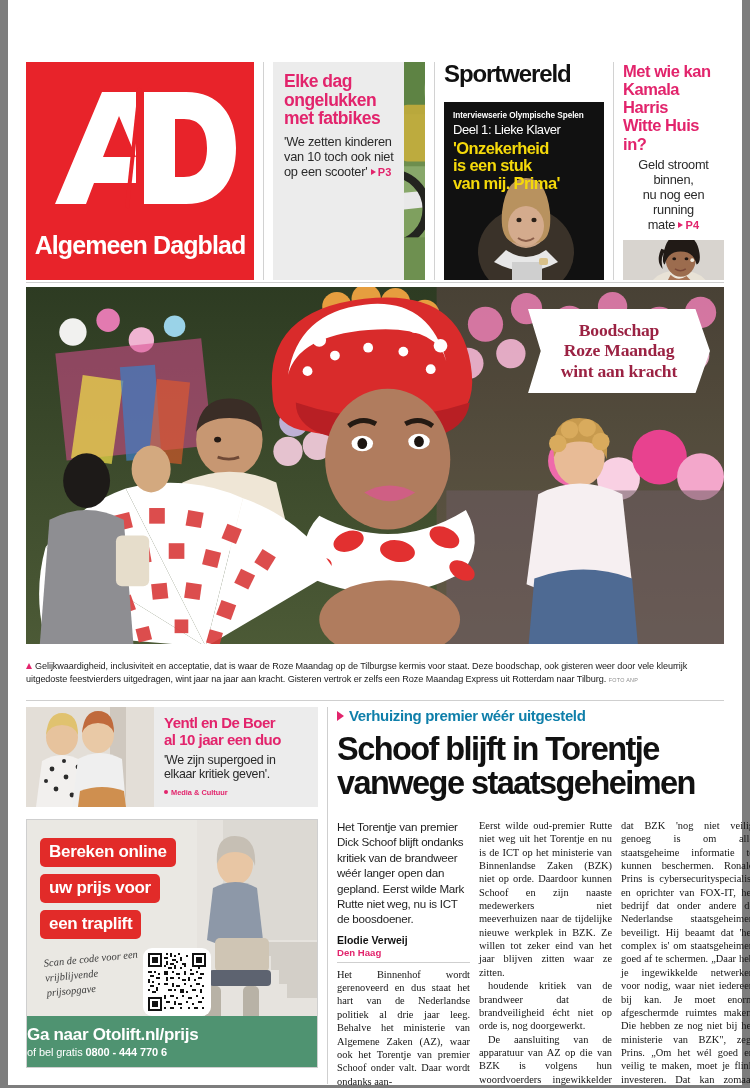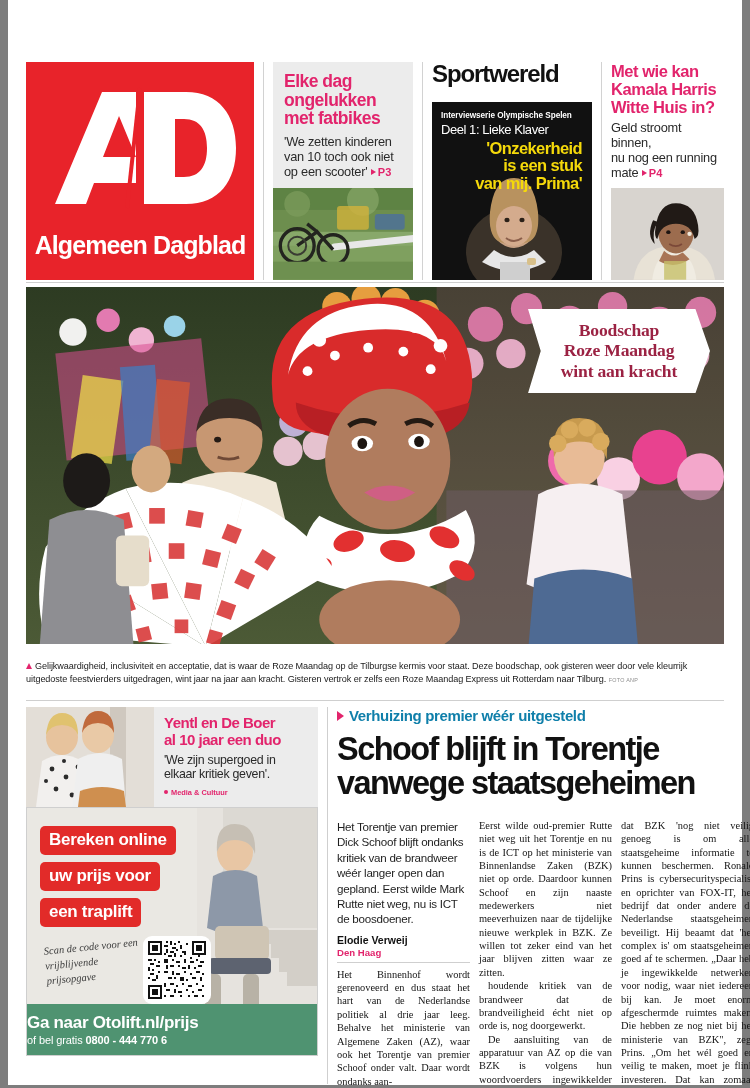--- a/index.html
+++ b/index.html
@@ -37,21 +37,21 @@
   .masthead { width:228px; flex:none; background:#e8232a; position:relative; }
   .ad-logo { position:absolute; left:0; right:0; top:16px; height:140px; }
   .ad-logo svg { display:block; width:100%; height:100%; }
   .mast-name {
     position:absolute; left:0; right:0; bottom:20px;
     text-align:center; color:#fff; font-weight:bold;
     font-size:25px; letter-spacing:-0.9px;
   }
 
   
-  .col-fat { width:140px; flex:none; display:flex; flex-direction:column; }
+  .col-fat { width:152px; flex:none; display:flex; flex-direction:row; }
   .fat-txt { background:#ececec; padding:10px 10px 9px 11px; }
   .fat-head {
     color:#d4145a; font-weight:bold; font-size:17.5px; line-height:1.07;
     letter-spacing:-0.5px; color:#e2246c;
   }
   .fat-sub {
     margin-top:6px; font-size:12.8px; line-height:1.18; color:#2a2a2a;
     letter-spacing:-0.25px;
   }
   .pref { color:#e2246c; font-weight:bold; font-size:11px; white-space:nowrap; letter-spacing:.2px;}
@@ -62,28 +62,28 @@
 
   
   .col-sport { width:160px; flex:none; display:flex; flex-direction:column; }
   .sport-title { font-size:24px; font-weight:bold; letter-spacing:-1.1px; color:#111; line-height:1;
                  padding-bottom:16px; }
   .sport-card { flex:1; background:#111; position:relative; overflow:hidden; }
   .sport-kick { position:absolute; left:9px; right:7px; top:9px; color:#fff;
                 font-size:8.2px; font-weight:bold; letter-spacing:-0.05px; }
   .sport-deel { position:absolute; left:9px; right:7px; top:20px; color:#fff;
                 font-size:13px; letter-spacing:-0.45px; }
-  .sport-quote { position:absolute; left:9px; right:10px; top:38px; color:#f5d90a;
-                 font-size:16.5px; font-weight:bold; line-height:1.06; letter-spacing:-0.6px;text-align:right; }
+  .sport-quote { position:absolute; left:9px; right:18px; top:38px; color:#f5d90a;
+                 font-size:16.5px; font-weight:bold; line-height:1.06; letter-spacing:-0.6px; }
 
   
   .col-kam { flex:1; display:flex; flex-direction:column; }
   .kam-head { color:#e2246c; font-weight:bold; font-size:16.5px; line-height:1.1;
               letter-spacing:-0.45px; }
-  .kam-sub { margin-top:5px; font-size:12.8px; line-height:1.17; color:#2a2a2a; letter-spacing:-0.25px; }
+  .kam-sub { margin-top:5px; font-size:12.8px; line-height:1.17; color:#2a2a2a; letter-spacing:-0.25px;text-align:center; }
   .kam-photo { flex:1; margin-top:7px; position:relative; overflow:hidden; background:#d8d4cf;}
 
   .hr-top { position:absolute; left:18px; right:18px; top:282px; height:1px; background:#cfcfcf; }
 
   
   .hero { position:absolute; left:18px; right:18px; top:287px; height:357px; overflow:hidden; background:#2a1a14; }
   .hero-callout {
     position:absolute; right:14px; top:22px; width:182px; padding:11px 6px 12px;
     background:#fff; text-align:center;
     clip-path: polygon(0 0, 92% 0, 100% 50%, 92% 100%, 0 100%, 7% 50%);
@@ -112,21 +112,21 @@
   .yentl { display:flex; height:100px; }
   .yentl-photo { width:128px; flex:none; background:#cfc6bd; position:relative; overflow:hidden; }
   .yentl-txt { flex:1; background:#ececec; padding:8px 8px 6px 10px; }
   .yentl-head { color:#e2246c; font-weight:bold; font-size:15px; line-height:1.1; letter-spacing:-0.5px; }
   .yentl-sub { margin-top:5px; font-size:12.4px; line-height:1.16; color:#2a2a2a; letter-spacing:-0.3px; }
   .yentl-tag { margin-top:6px; font-size:7.4px; font-weight:bold; color:#e2246c; }
   .dot { display:inline-block; width:4px;height:4px;border-radius:50%;background:#e2246c;
          vertical-align:1px; margin-right:3px; }
 
   
-  .ad { height:249px; border:1px solid #cfcfcf; position:relative; overflow:hidden; background:#c4b5fd; }
+  .ad { margin-top:12px; height:249px; border:1px solid #cfcfcf; position:relative; overflow:hidden; background:#c4b5fd; }
   .ad-photo { position:absolute; inset:0; }
   .ad-labels { position:absolute; left:13px; top:18px; width:170px; }
   .ad-lab { display:inline-block; background:#e22b29; color:#fff; font-weight:bold;
             font-size:17px; padding:4px 9px 5px; border-radius:5px; margin-bottom:7px;
             letter-spacing:-0.3px; white-space:nowrap; }
   .ad-scan { position:absolute; left:18px; top:132px; width:96px;
              font-family:"Liberation Serif", serif; font-style:italic;
              font-size:10.5px; line-height:1.42; color:#3c3c3c; transform:rotate(-5.5deg); }
   .qr { position:absolute; left:116px; top:128px; width:68px; height:68px;
         background:#fff; border-radius:9px; padding:5px; }

